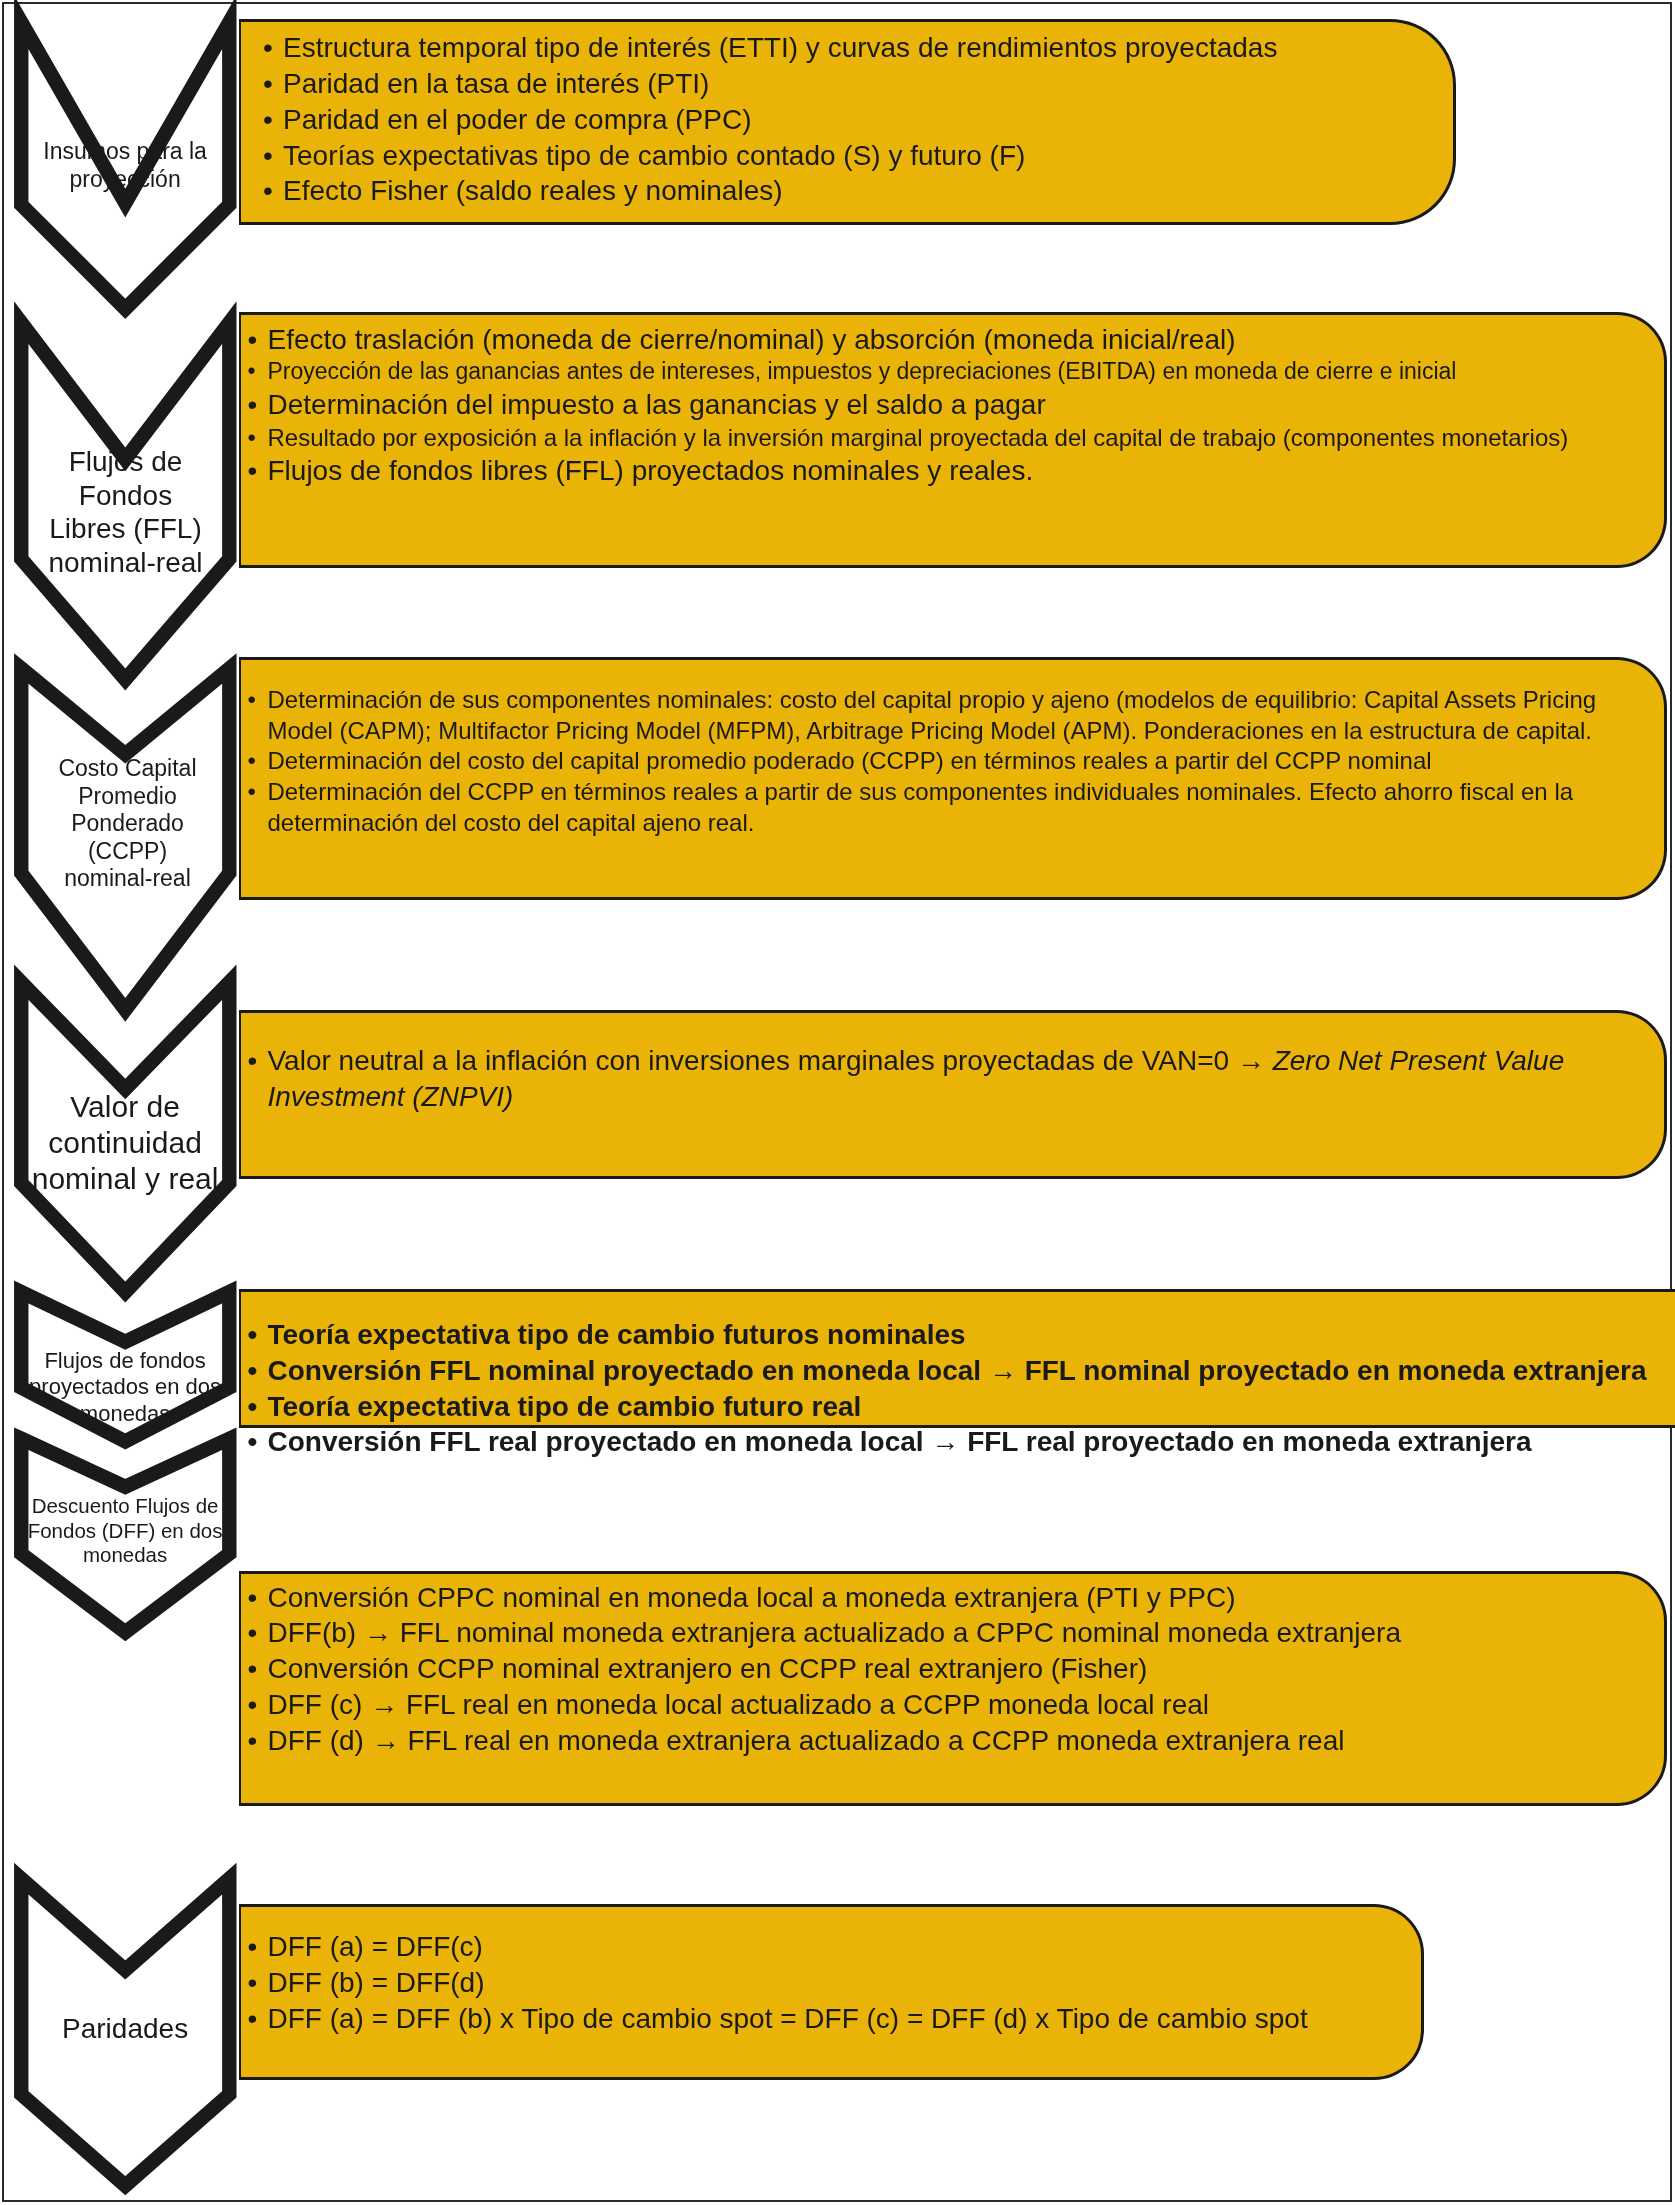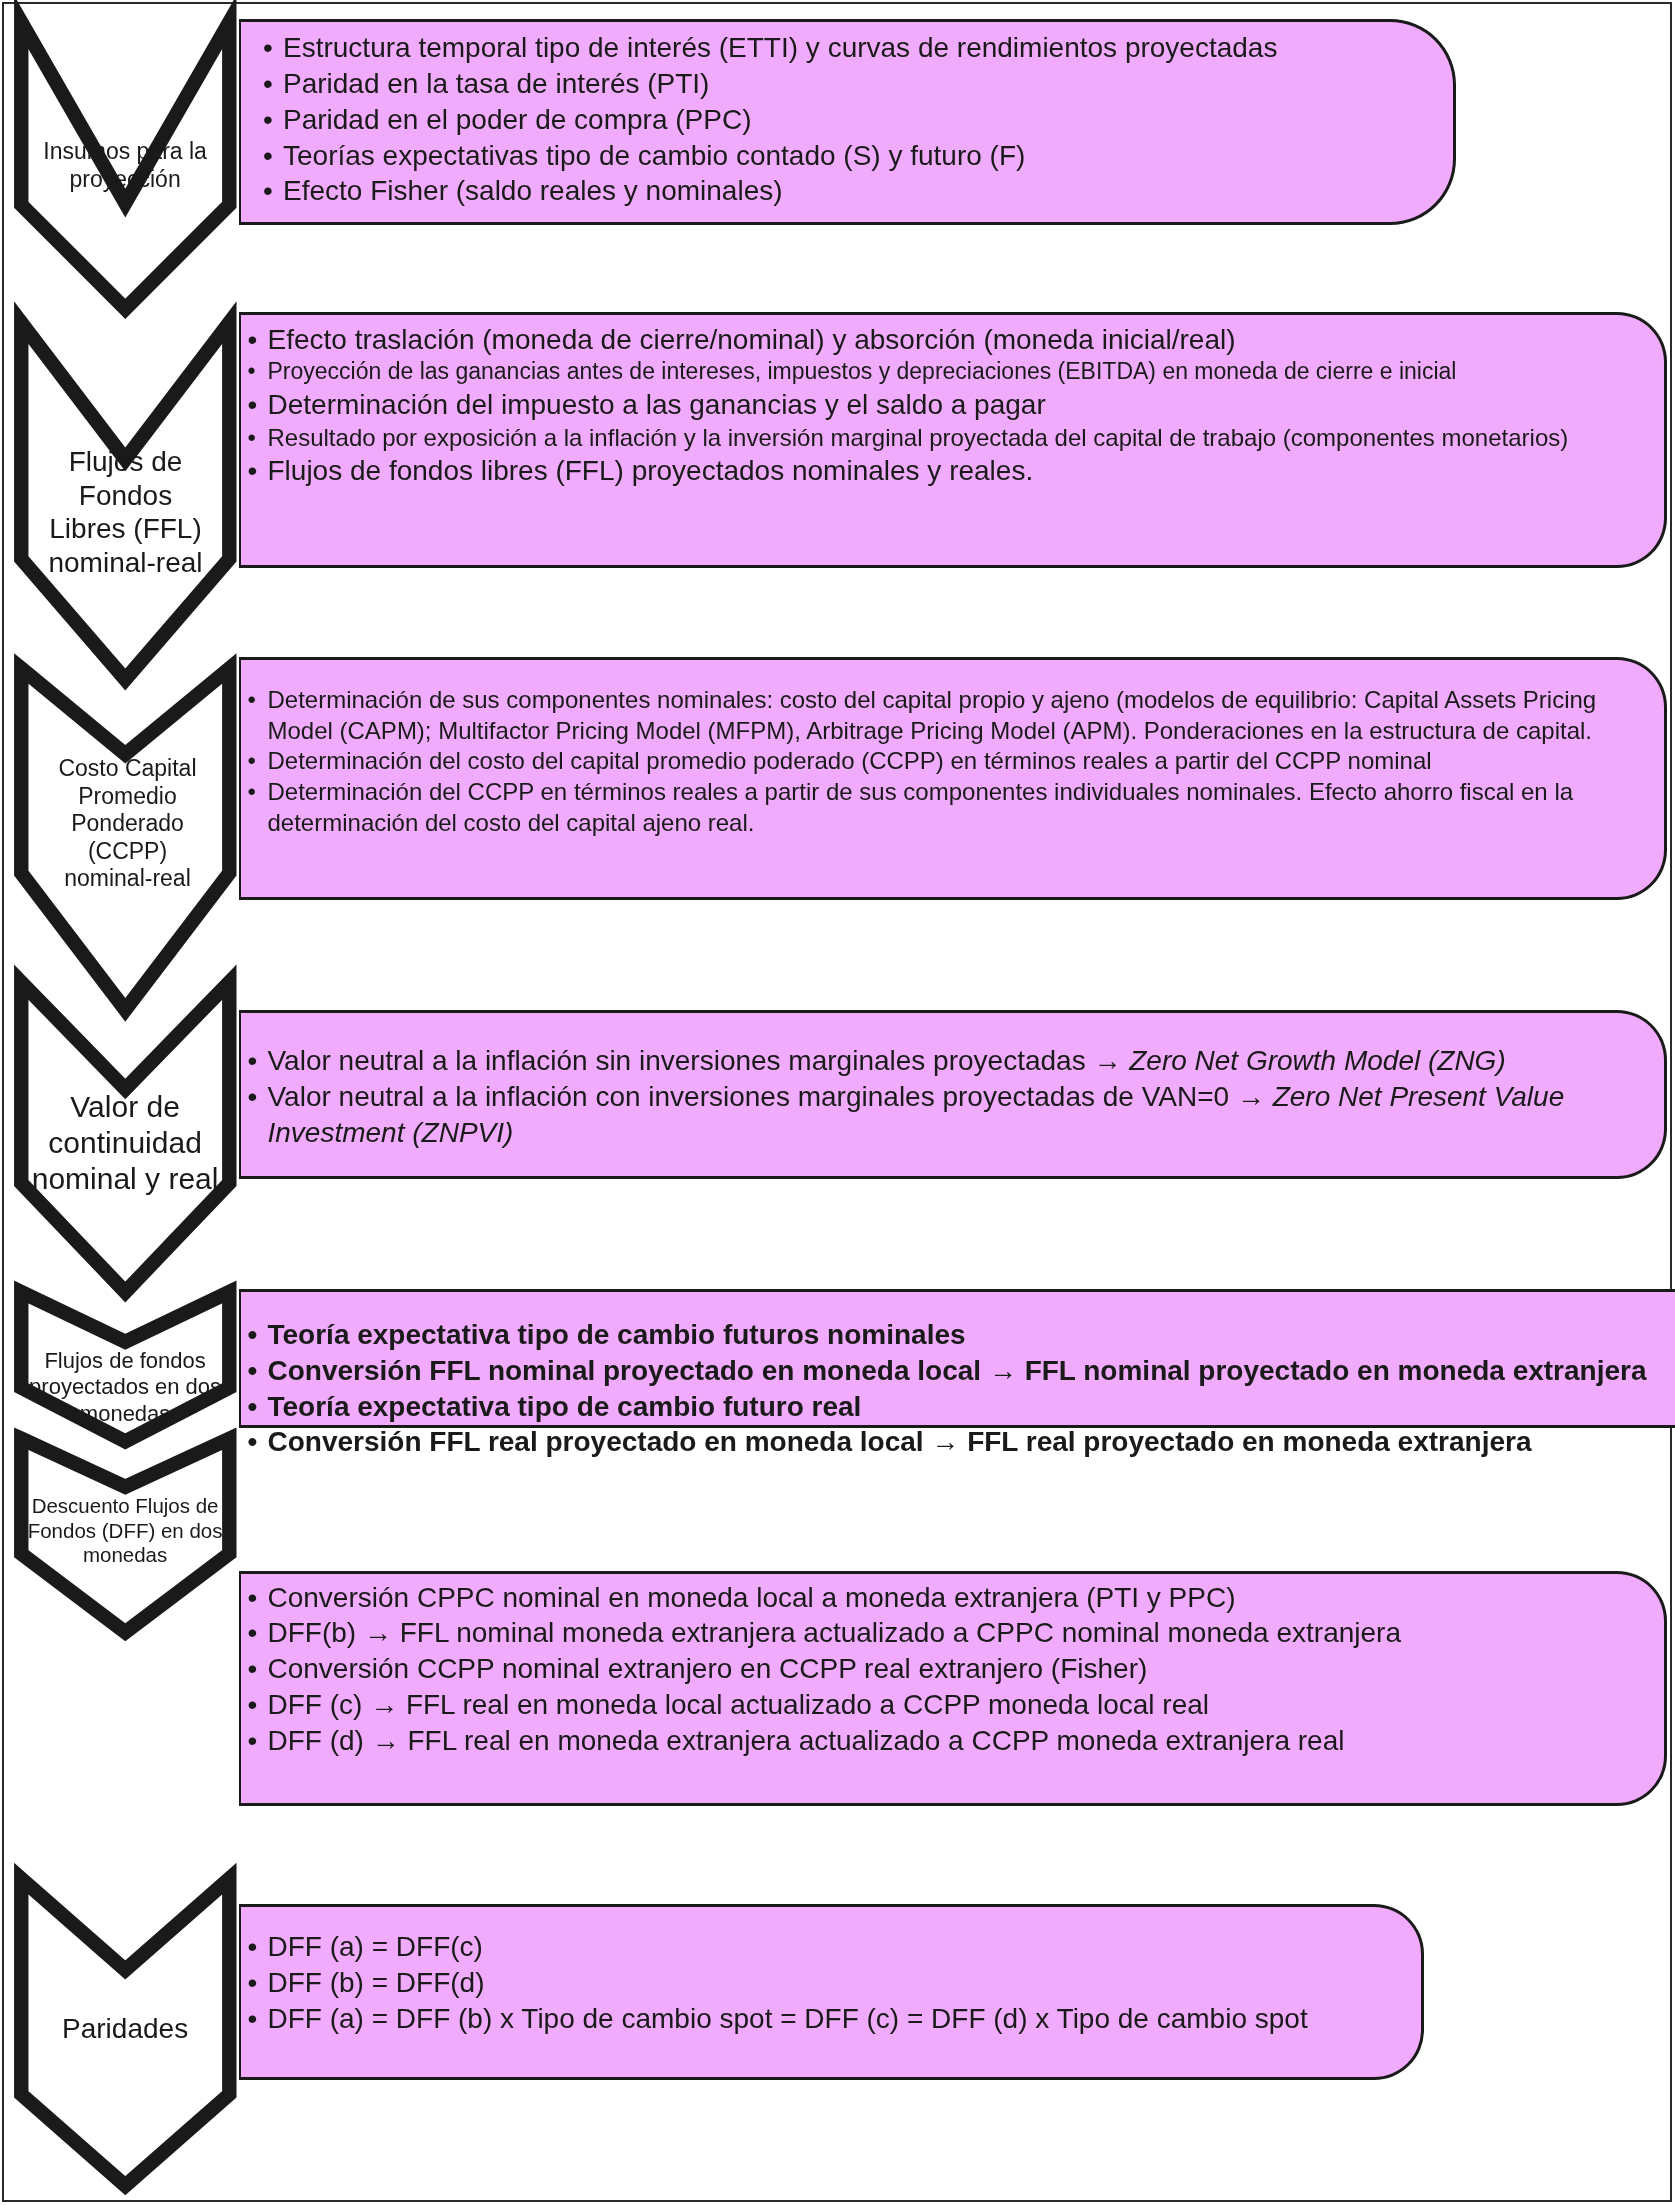--- a/index.html
+++ b/index.html
@@ -1,20 +1,20 @@
 <!DOCTYPE html>
 <html style="font-size:8.9px"><head>
 <meta charset="utf-8">
 <style>
   html,body{margin:0;padding:0;background:#fff;}
   body{width:1675px;height:2205px;position:relative;overflow:hidden;font-family:"Liberation Sans",sans-serif;color:#1a1a1a;}
   .frame{position:absolute;left:1.7px;top:1.7px;width:1670px;height:2200px;border:2.2px solid #2a2a2a;box-sizing:border-box;}
   svg.chev{position:absolute;left:0;top:0;}
   .label{position:absolute;text-align:center;line-height:1.2;color:#1a1a1a;}
-  .box{position:absolute;border:3.3px solid #1a1a1a;border-left-width:2.8px;box-sizing:border-box;background:#f0abfc;border-radius:0 50px 50px 0;}
+  .box{position:absolute;border:3.3px solid #1a1a1a;border-left-width:2.8px;box-sizing:border-box;background:#eab308;border-radius:0 50px 50px 0;}
   .box ul{list-style:none;margin:0;padding:0;}
   .box li{position:relative;padding-left:21px;line-height:1.28;}
   .box li::before{content:"\2022";position:absolute;left:1.1px;top:0;}
   .it{font-style:italic;}
 </style>
 </head>
 <body>
 
 <div class="frame"></div>
 
@@ -68,21 +68,20 @@
 <div class="box" style="left:239px;top:657px;width:1428px;height:243px;padding:25px 11px 0 5.5px;font-size:24px;">
   <ul>
     <li>Determinación de sus componentes nominales: costo del capital propio y ajeno (modelos de equilibrio: Capital Assets Pricing Model (CAPM); Multifactor Pricing Model (MFPM),  Arbitrage Pricing Model (APM). Ponderaciones en la estructura de capital.</li>
     <li>Determinación del costo del capital promedio poderado (CCPP) en términos reales a partir del CCPP nominal</li>
     <li>Determinación del CCPP en términos reales a partir de sus componentes individuales nominales. Efecto ahorro fiscal en la determinación del costo del capital ajeno real.</li>
   </ul>
 </div>
 
 <div class="box" style="left:239px;top:1010px;width:1428px;height:169px;padding:30px 11px 0 5.5px;font-size:28px;">
   <ul>
-    <li><span>Valor neutral a la inflación sin inversiones marginales proyectadas → </span><span class="it">Zero Net Growth Model (ZNG)</span></li>
     <li><span>Valor neutral a la inflación con inversiones marginales proyectadas de VAN=0 → </span><span class="it">Zero Net Present Value Investment (ZNPVI)</span></li>
   </ul>
 </div>
 
 <div class="box" style="left:239px;top:1289px;width:1436px;height:139px;padding:25px 0 0 5.5px;font-size:28px;border-right:none;border-radius:0;font-weight:bold;">
   <ul>
     <li style="white-space:nowrap;">Teoría expectativa tipo de cambio futuros nominales</li>
     <li style="white-space:nowrap;">Conversión FFL nominal proyectado en moneda local → FFL nominal proyectado en moneda extranjera</li>
     <li style="white-space:nowrap;">Teoría expectativa tipo de cambio futuro real</li>
     <li style="white-space:nowrap;">Conversión FFL real proyectado en moneda local → FFL real proyectado en moneda extranjera</li>

